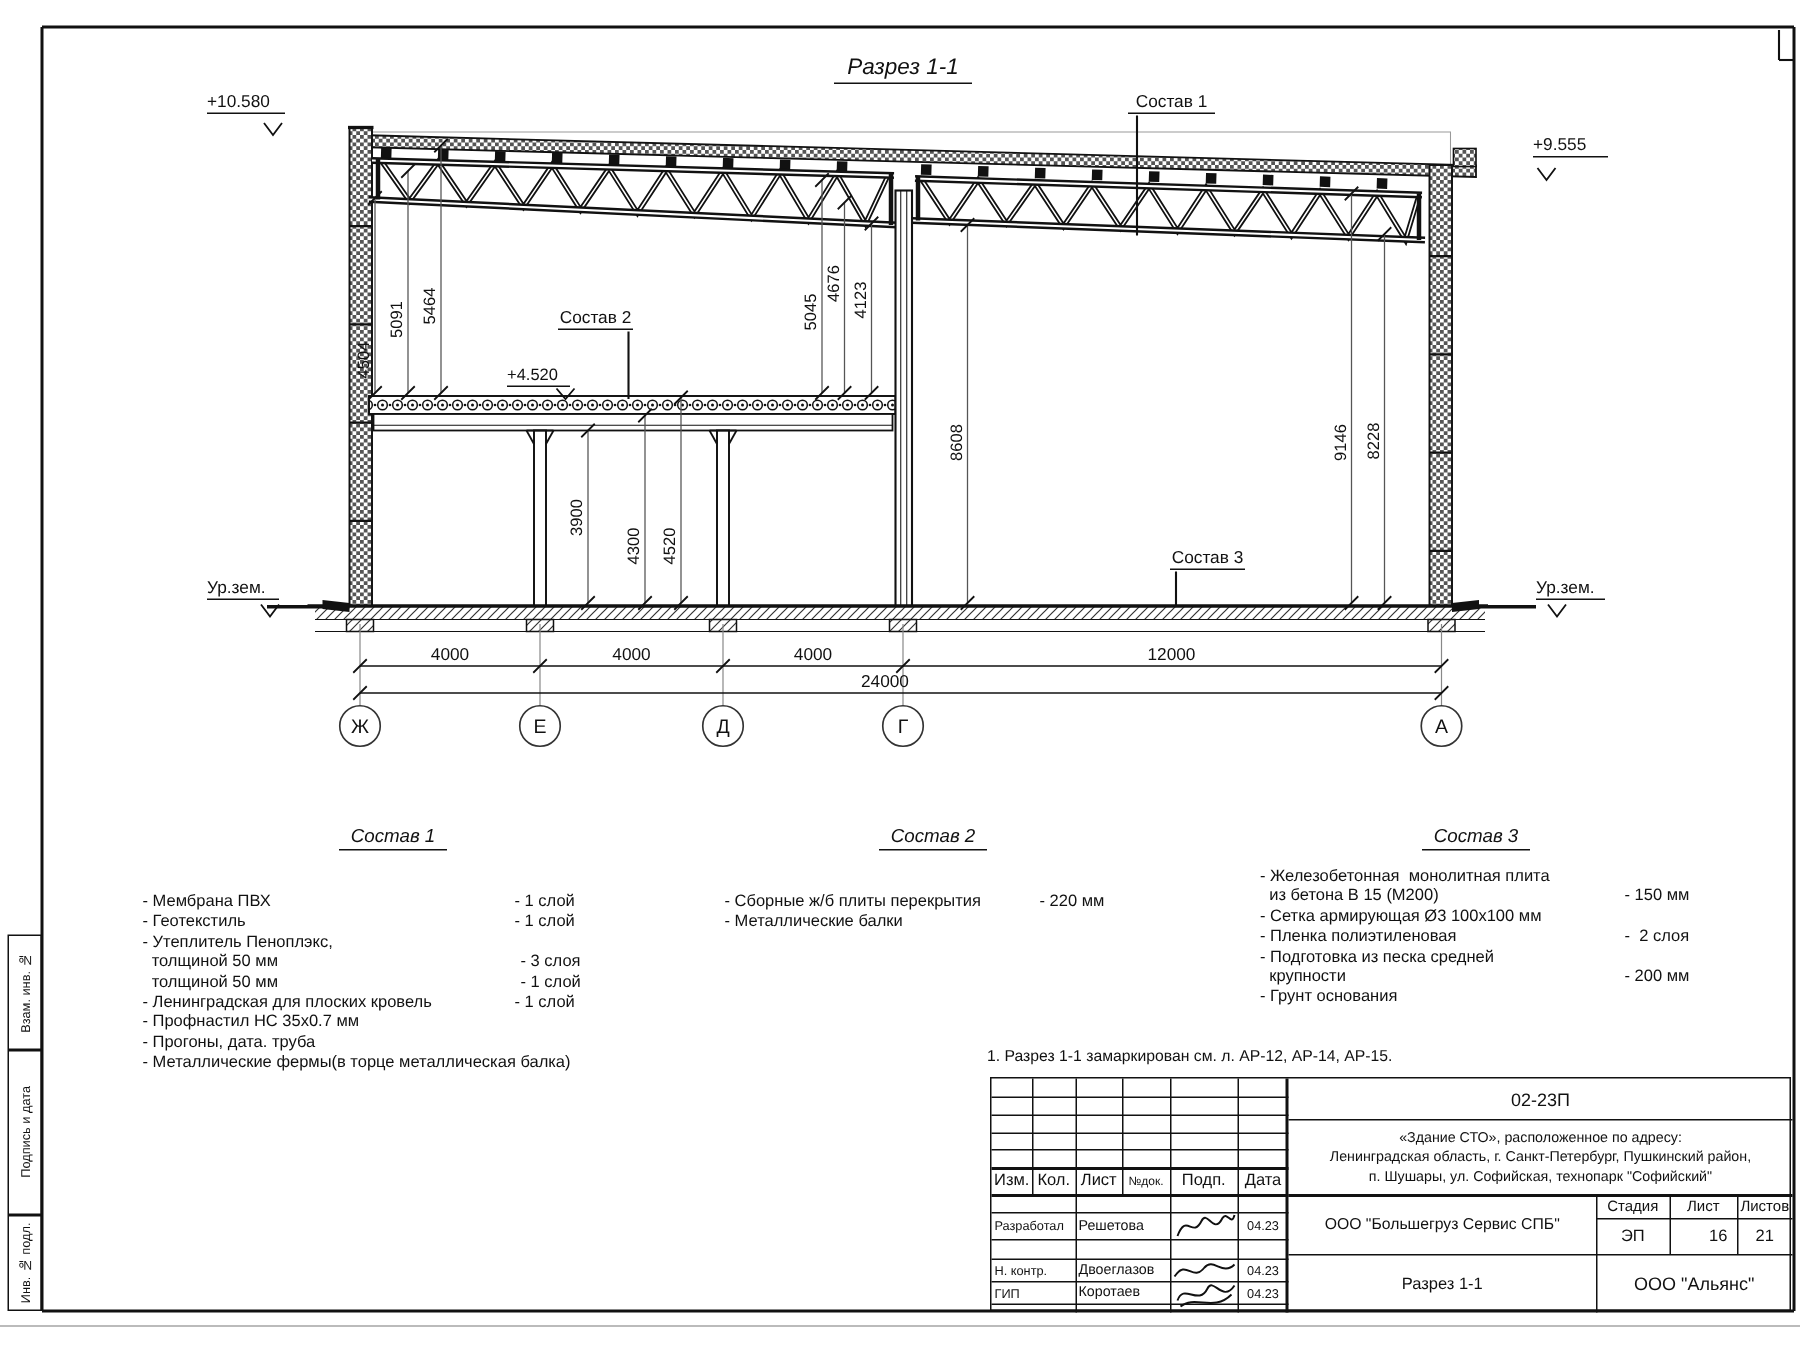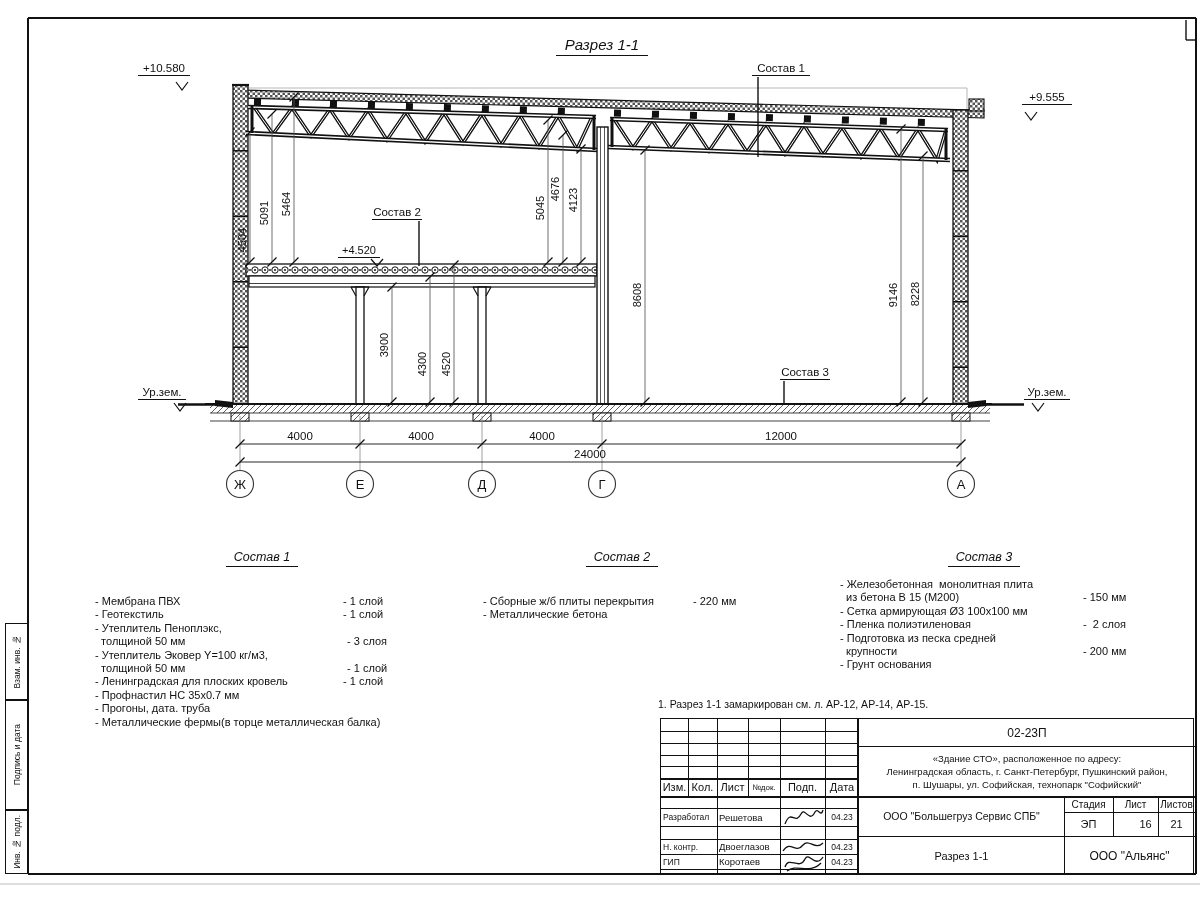--- a/index.html
+++ b/index.html
@@ -1,21 +1,21 @@
 <!DOCTYPE html>
 <html><head>
 <meta charset="utf-8">
 <style>
   html,body{margin:0;padding:0;background:#fff;}
   #sheet{position:relative;width:1200px;height:900px;background:#fff;overflow:hidden;
          font-family:"Liberation Sans", sans-serif;color:#111;}
   svg{position:absolute;left:0;top:0;}
   .ov{position:absolute;color:#111;}
   .title-it{font-style:italic;text-align:center;border-bottom:1.4px solid #111;padding-bottom:2px;}
-  .lvl{font-size:11.5px;text-align:center;border-bottom:1.2px solid #111;padding-bottom:1px;}
+  .lvl{font-size:11.5px;border-bottom:1.2px solid #111;padding-bottom:1px;}
   .callout{font-size:11.5px;text-align:center;border-bottom:1.3px solid #111;padding-bottom:1px;}
   .comp-items{font-size:11px;line-height:13.4px;}
   .comp-row{position:relative;height:13.4px;white-space:pre;}
   .comp-row .nm{position:absolute;left:0;top:0;white-space:pre;}
   .comp-row .qt{position:absolute;top:0;white-space:pre;}
   .note{font-size:10.5px;}
   
   #tb{position:absolute;left:660px;top:718px;width:534px;height:156px;border:1.6px solid #111;box-sizing:border-box;}
   .ln{position:absolute;background:#111;}
   .cell{position:absolute;display:flex;align-items:center;justify-content:center;text-align:center;box-sizing:border-box;}
@@ -264,32 +264,31 @@
 <div class="ov callout" style="left:752px;top:62px;width:58px;">Состав 1</div>
 <div class="ov callout" style="left:372px;top:206px;width:50px;">Состав 2</div>
 <div class="ov callout" style="left:780px;top:366px;width:50px;">Состав 3</div>
 
 <div class="ov title-it" style="left:226px;top:550px;width:72px;font-size:12.5px;">Состав 1</div>
 <div class="ov comp-items" style="left:95px;top:595px;width:340px;">
   <div class="comp-row"><span class="nm">- Мембрана ПВХ</span><span class="qt" style="left:248px;">- 1 слой</span></div>
   <div class="comp-row"><span class="nm">- Геотекстиль</span><span class="qt" style="left:248px;">- 1 слой</span></div>
   <div class="comp-row"><span class="nm">- Утеплитель Пеноплэкс,</span><span class="qt" style="left:248px;"></span></div>
   <div class="comp-row"><span class="nm">  толщиной 50 мм</span><span class="qt" style="left:252px;">- 3 слоя</span></div>
-  <div class="comp-row"><span class="nm">- Утеплитель Эковер Y=100 кг/м3,</span><span class="qt" style="left:248px;"></span></div>
   <div class="comp-row"><span class="nm">  толщиной 50 мм</span><span class="qt" style="left:252px;">- 1 слой</span></div>
   <div class="comp-row"><span class="nm">- Ленинградская для плоских кровель</span><span class="qt" style="left:248px;">- 1 слой</span></div>
   <div class="comp-row"><span class="nm">- Профнастил НС 35х0.7 мм</span></div>
   <div class="comp-row"><span class="nm">- Прогоны, дата. труба</span></div>
   <div class="comp-row"><span class="nm">- Металлические фермы(в торце металлическая балка)</span></div>
 </div>
 
 <div class="ov title-it" style="left:586px;top:550px;width:72px;font-size:12.5px;">Состав 2</div>
 <div class="ov comp-items" style="left:483px;top:595px;width:290px;">
   <div class="comp-row"><span class="nm">- Сборные ж/б плиты перекрытия</span><span class="qt" style="left:210px;">- 220 мм</span></div>
-  <div class="comp-row"><span class="nm">- Металлические бетона</span></div>
+  <div class="comp-row"><span class="nm">- Металлические балки</span></div>
 </div>
 
 <div class="ov title-it" style="left:948px;top:550px;width:72px;font-size:12.5px;">Состав 3</div>
 <div class="ov comp-items" style="left:840px;top:578px;width:310px;">
   <div class="comp-row"><span class="nm">- Железобетонная  монолитная плита</span></div>
   <div class="comp-row"><span class="nm">  из бетона В 15 (М200)</span><span class="qt" style="left:243px;">- 150 мм</span></div>
   <div class="comp-row"><span class="nm">- Сетка армирующая Ø3 100х100 мм</span></div>
   <div class="comp-row"><span class="nm">- Пленка полиэтиленовая</span><span class="qt" style="left:243px;">-  2 слоя</span></div>
   <div class="comp-row"><span class="nm">- Подготовка из песка средней</span></div>
   <div class="comp-row"><span class="nm">  крупности</span><span class="qt" style="left:243px;">- 200 мм</span></div>

